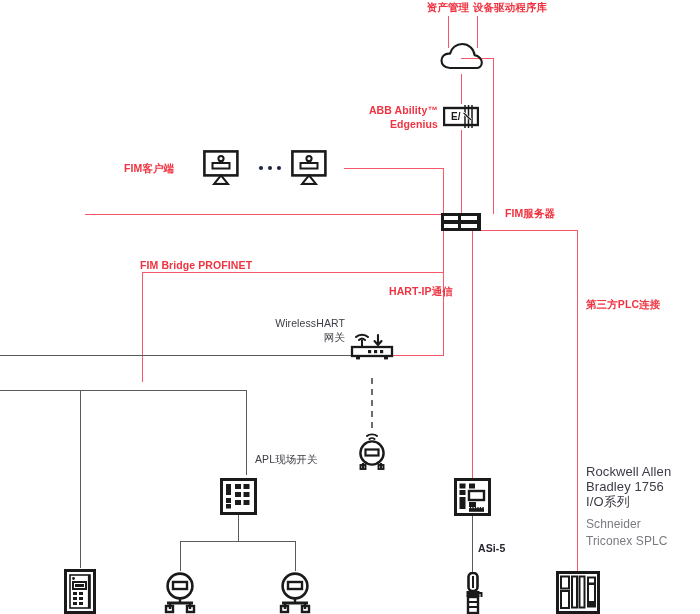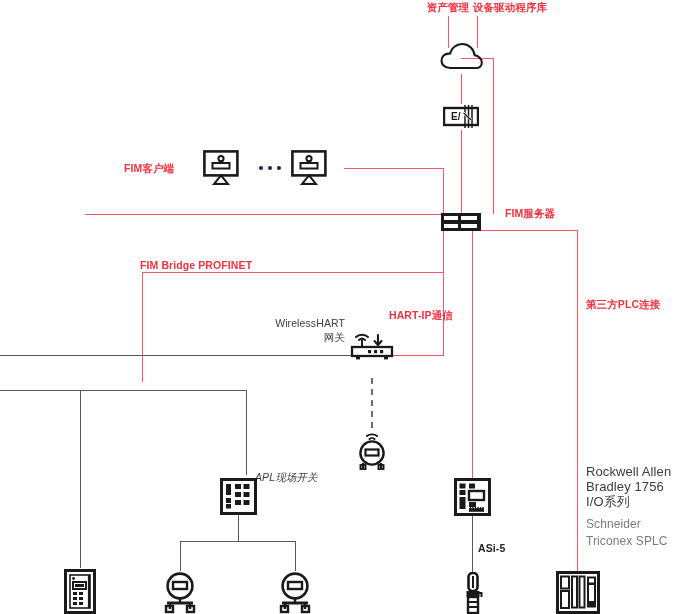--- a/index.html
+++ b/index.html
@@ -101,36 +101,38 @@
   <div class="ln v gry" style="left:295px;top:541px;height:30px;"></div>
 
   <div class="ln v gry" style="left:472px;top:516px;height:58px;"></div>
 
   <div class="dash" style="left:371px;top:378px;height:50px;"></div>
 
   <div class="lbl red-t c" style="left:398px;top:0px;width:100px;">资产管理</div>
 
   <div class="lbl red-t c" style="left:452px;top:0px;width:116px;">设备驱动程序库</div>
 
+  <div class="lbl red-t r" style="left:325px;top:103px;width:113px;">ABB Ability™
+Edgenius</div>
 
   <div class="lbl red-t l" style="left:124px;top:161px;width:90px;">FIM客户端</div>
 
   <div class="lbl red-t l" style="left:480px;top:206px;width:100px;text-align:center;">FIM服务器</div>
 
   <div class="lbl red-t l" style="left:140px;top:258px;width:170px;">FIM Bridge PROFINET</div>
 
-  <div class="lbl red-t l" style="left:389px;top:308px;width:100px;">HART-IP通信</div>
+  <div class="lbl red-t l" style="left:389px;top:284px;width:100px;">HART-IP通信</div>
 
 
   <div class="lbl red-t l" style="left:586px;top:297px;width:110px;">第三方PLC连接</div>
 
   <div class="lbl dark-t r" style="left:245px;top:316px;width:100px;">WirelessHART
 网关</div>
 
-  <div class="lbl dark-t l" style="left:255px;top:470px;width:110px;font-style:italic;">APL现场开关</div>
+  <div class="lbl dark-t l" style="left:255px;top:452px;width:110px;">APL现场开关</div>
 
 
   <div class="lbl dark-b l" style="left:478px;top:541px;width:60px;">ASi-5</div>
 
   <div class="lbl dark-t big l" style="left:586px;top:464px;width:110px;">Rockwell Allen
 Bradley 1756
 I/O系列</div>
 
   <div class="lbl gray-s l" style="left:586px;top:516px;width:110px;">Schneider
 Triconex SPLC</div>

